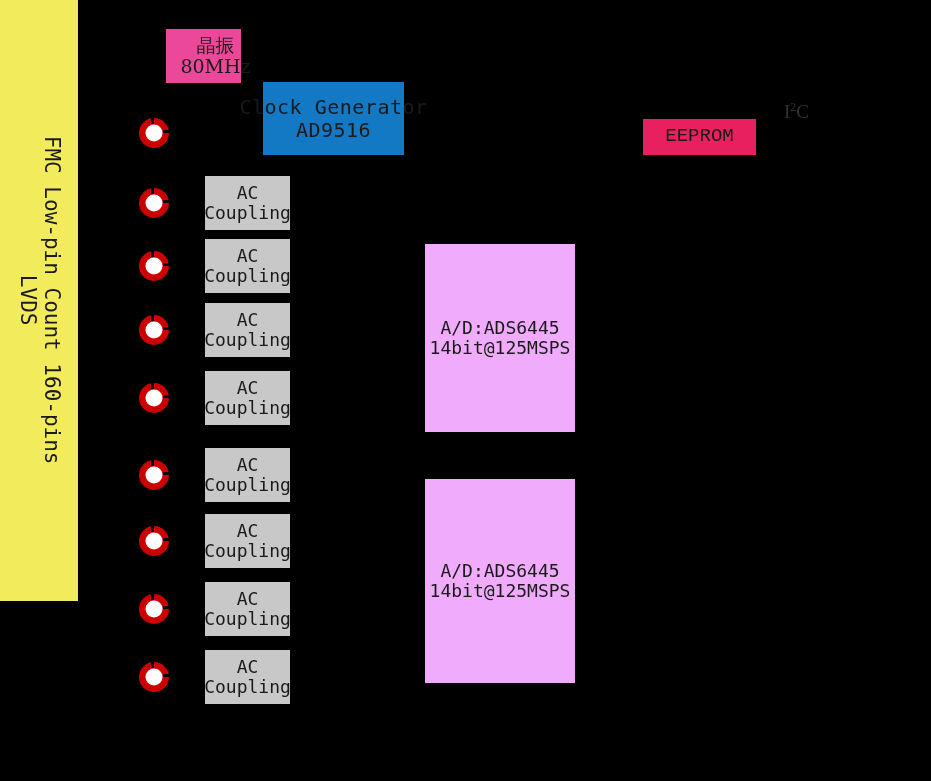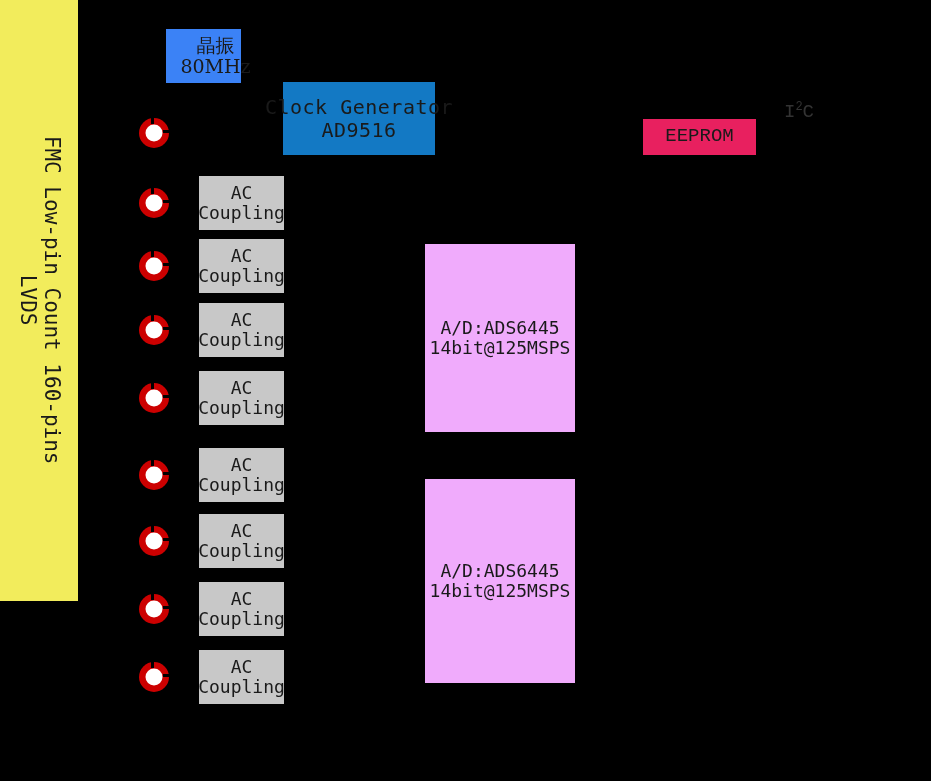--- a/index.html
+++ b/index.html
@@ -29,72 +29,71 @@
     line-height: 1.12;
     white-space: nowrap;
   }
 
   
   .xtal {
     left: 166px;
     top: 29px;
     width: 75px;
     height: 54px;
-    background: #3b82f6;
+    background: #ec4899;
     font-size: 19px;
     font-family: "DejaVu Sans", sans-serif;
     padding-left: 24px;
   }
   .xtal .l1 { font-size: 19px; }
   .xtal .l2 { font-size: 19px; font-family: "DejaVu Serif", serif; }
 
   
   .clkgen {
     left: 263px;
     top: 82px;
-    width: 152px;
+    width: 141px;
     height: 73px;
     background: #1379C4;
     font-size: 20px;
     font-family: "DejaVu Sans Mono", monospace;
     letter-spacing: 0.5px;
-    margin-left: 20px;
   }
 
   
   .eeprom {
     left: 643px;
     top: 119px;
     width: 113px;
     height: 36px;
     background: #E8205F;
     font-size: 19px;
     font-family: Liberation Mono, monospace;
   }
 
   
   .i2c {
     position: absolute;
     left: 784px;
     top: 100px;
     color: #333333;
     font-size: 19px;
-    font-family: Liberation Mono, monospace;
+    font-family: Liberation Serif, serif;
     white-space: nowrap;
   }
   .i2c sup { font-size: 12px; vertical-align: super; }
 
   
   .accpl {
     width: 85px;
     height: 54px;
     background: #C8C8C8;
     font-size: 18px;
     font-family: "DejaVu Sans Mono", monospace;
-    left: 199px;
+    left: 205px;
   }
 
   
   .adc {
     left: 425px;
     width: 150px;
     background: #f0abfc;
     font-size: 18px;
     font-family: "DejaVu Sans Mono", monospace;
   }

